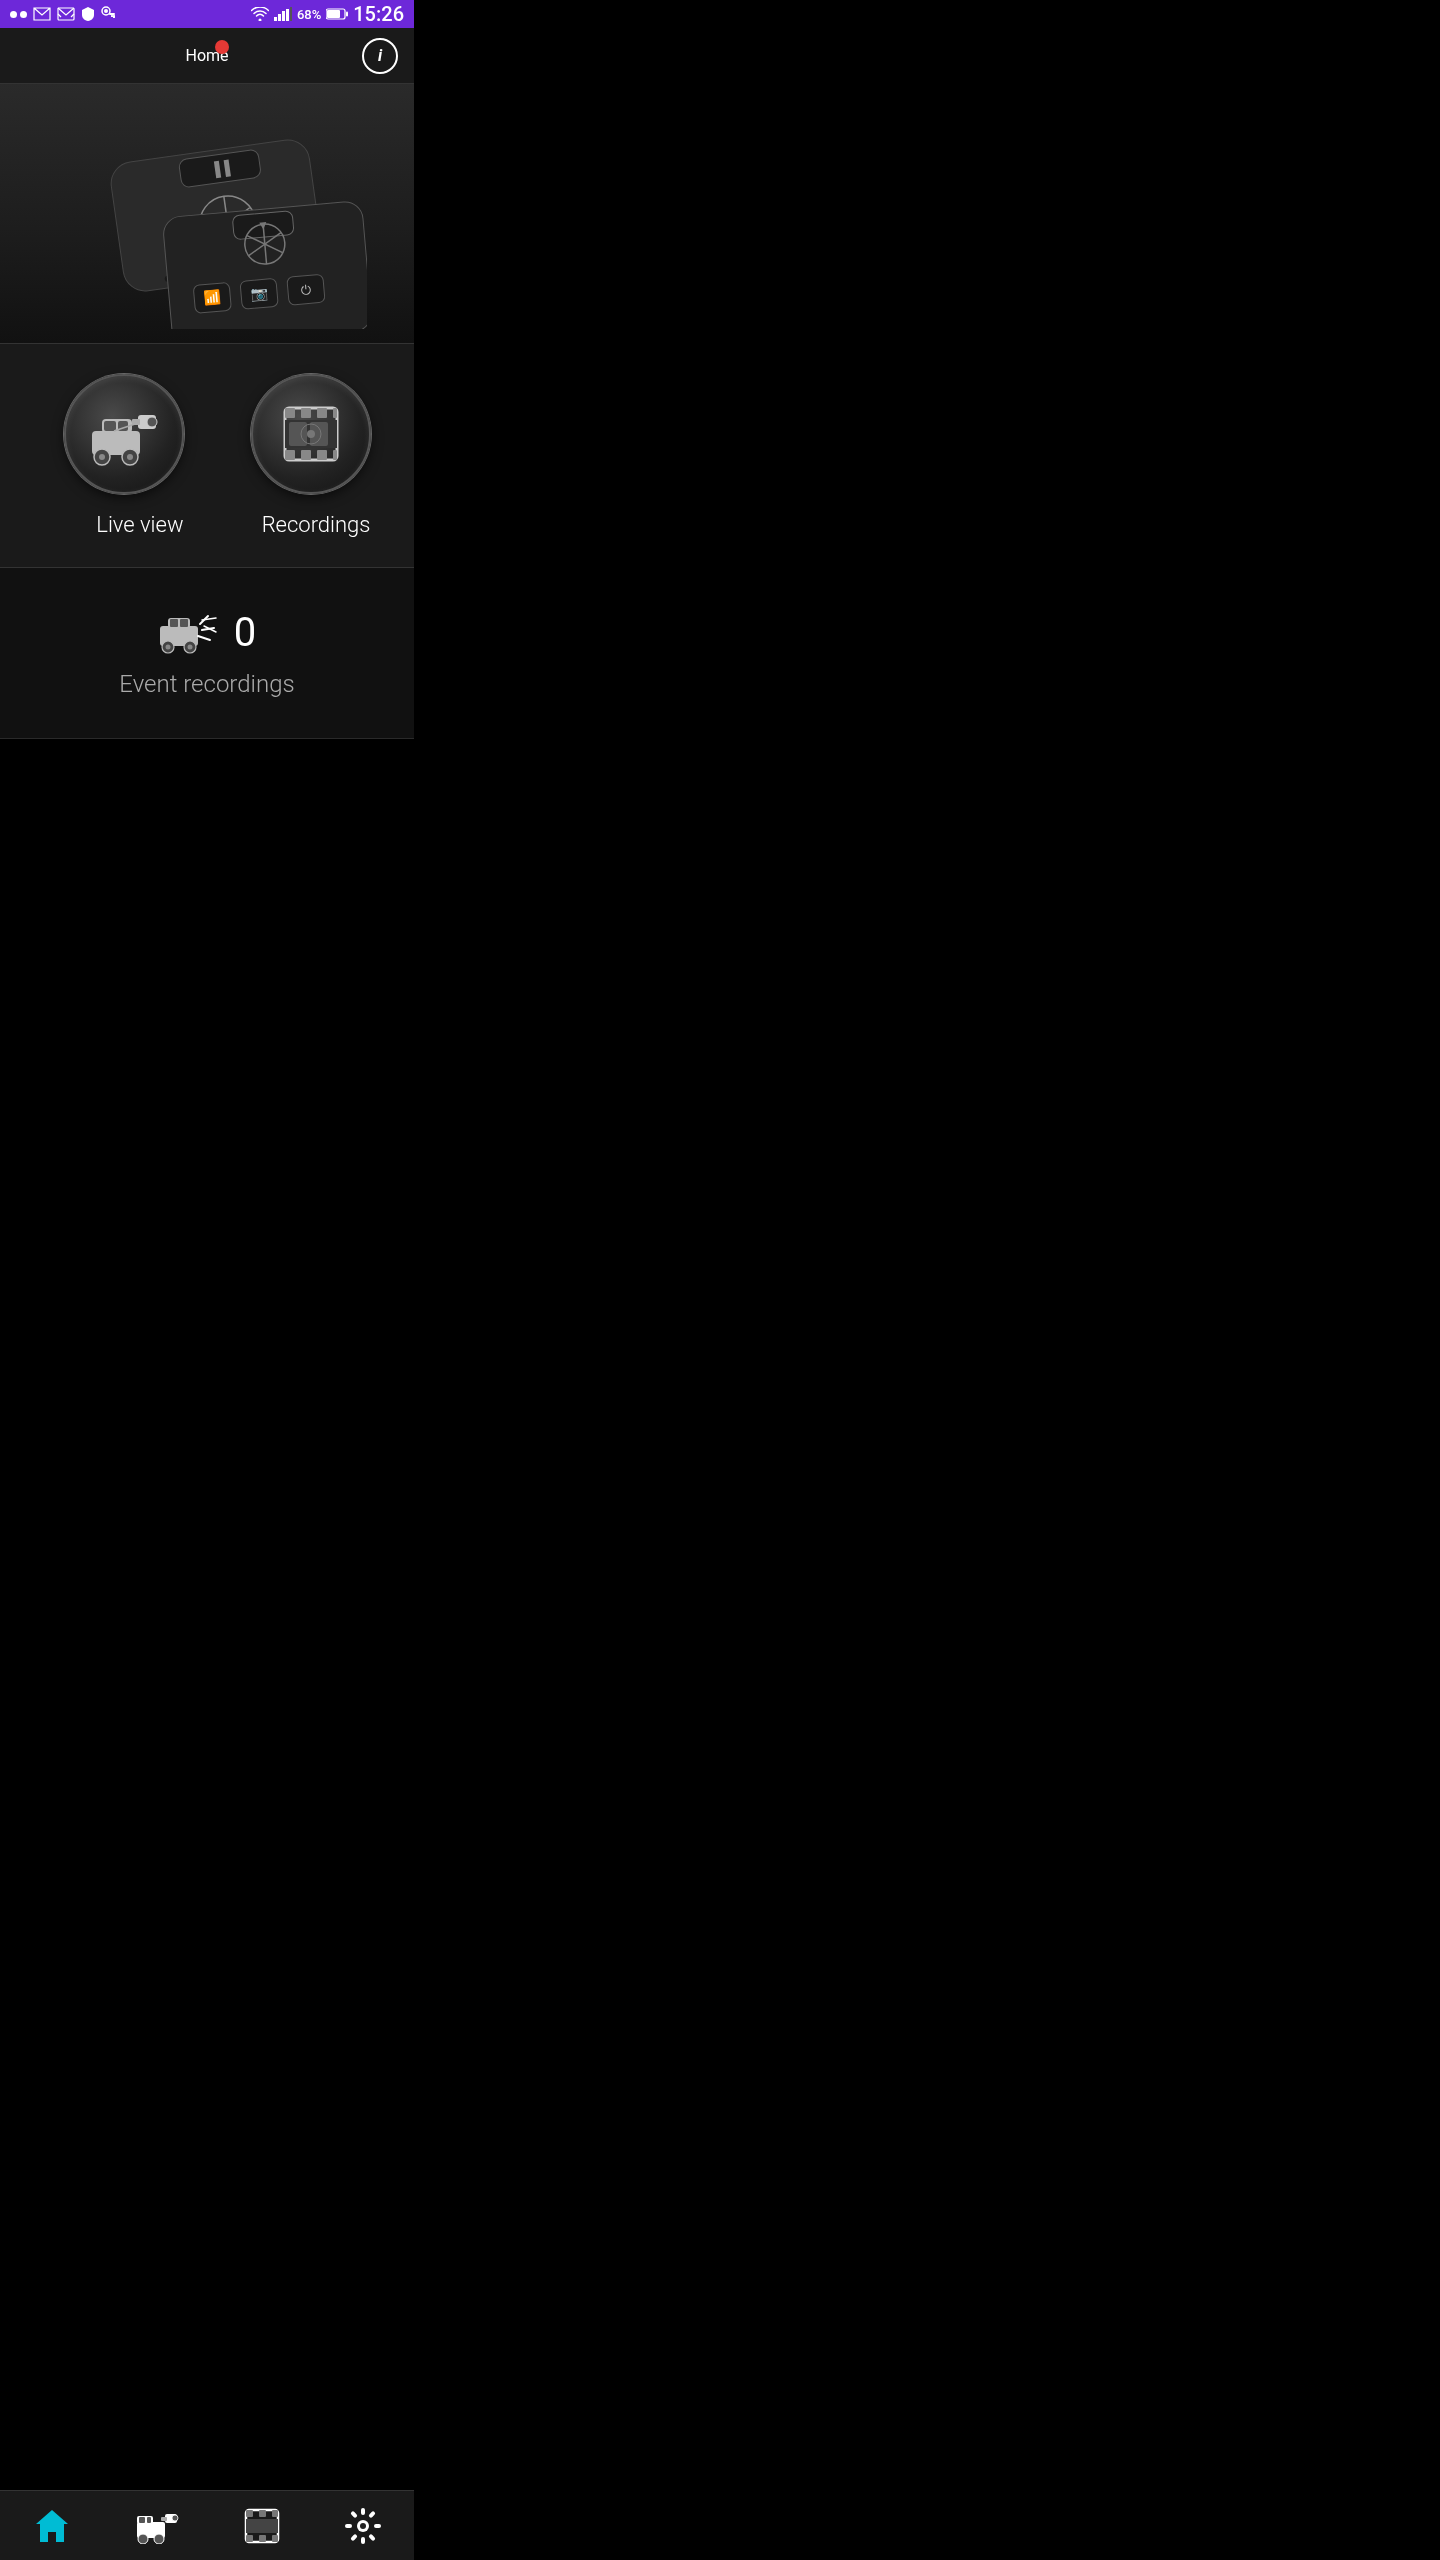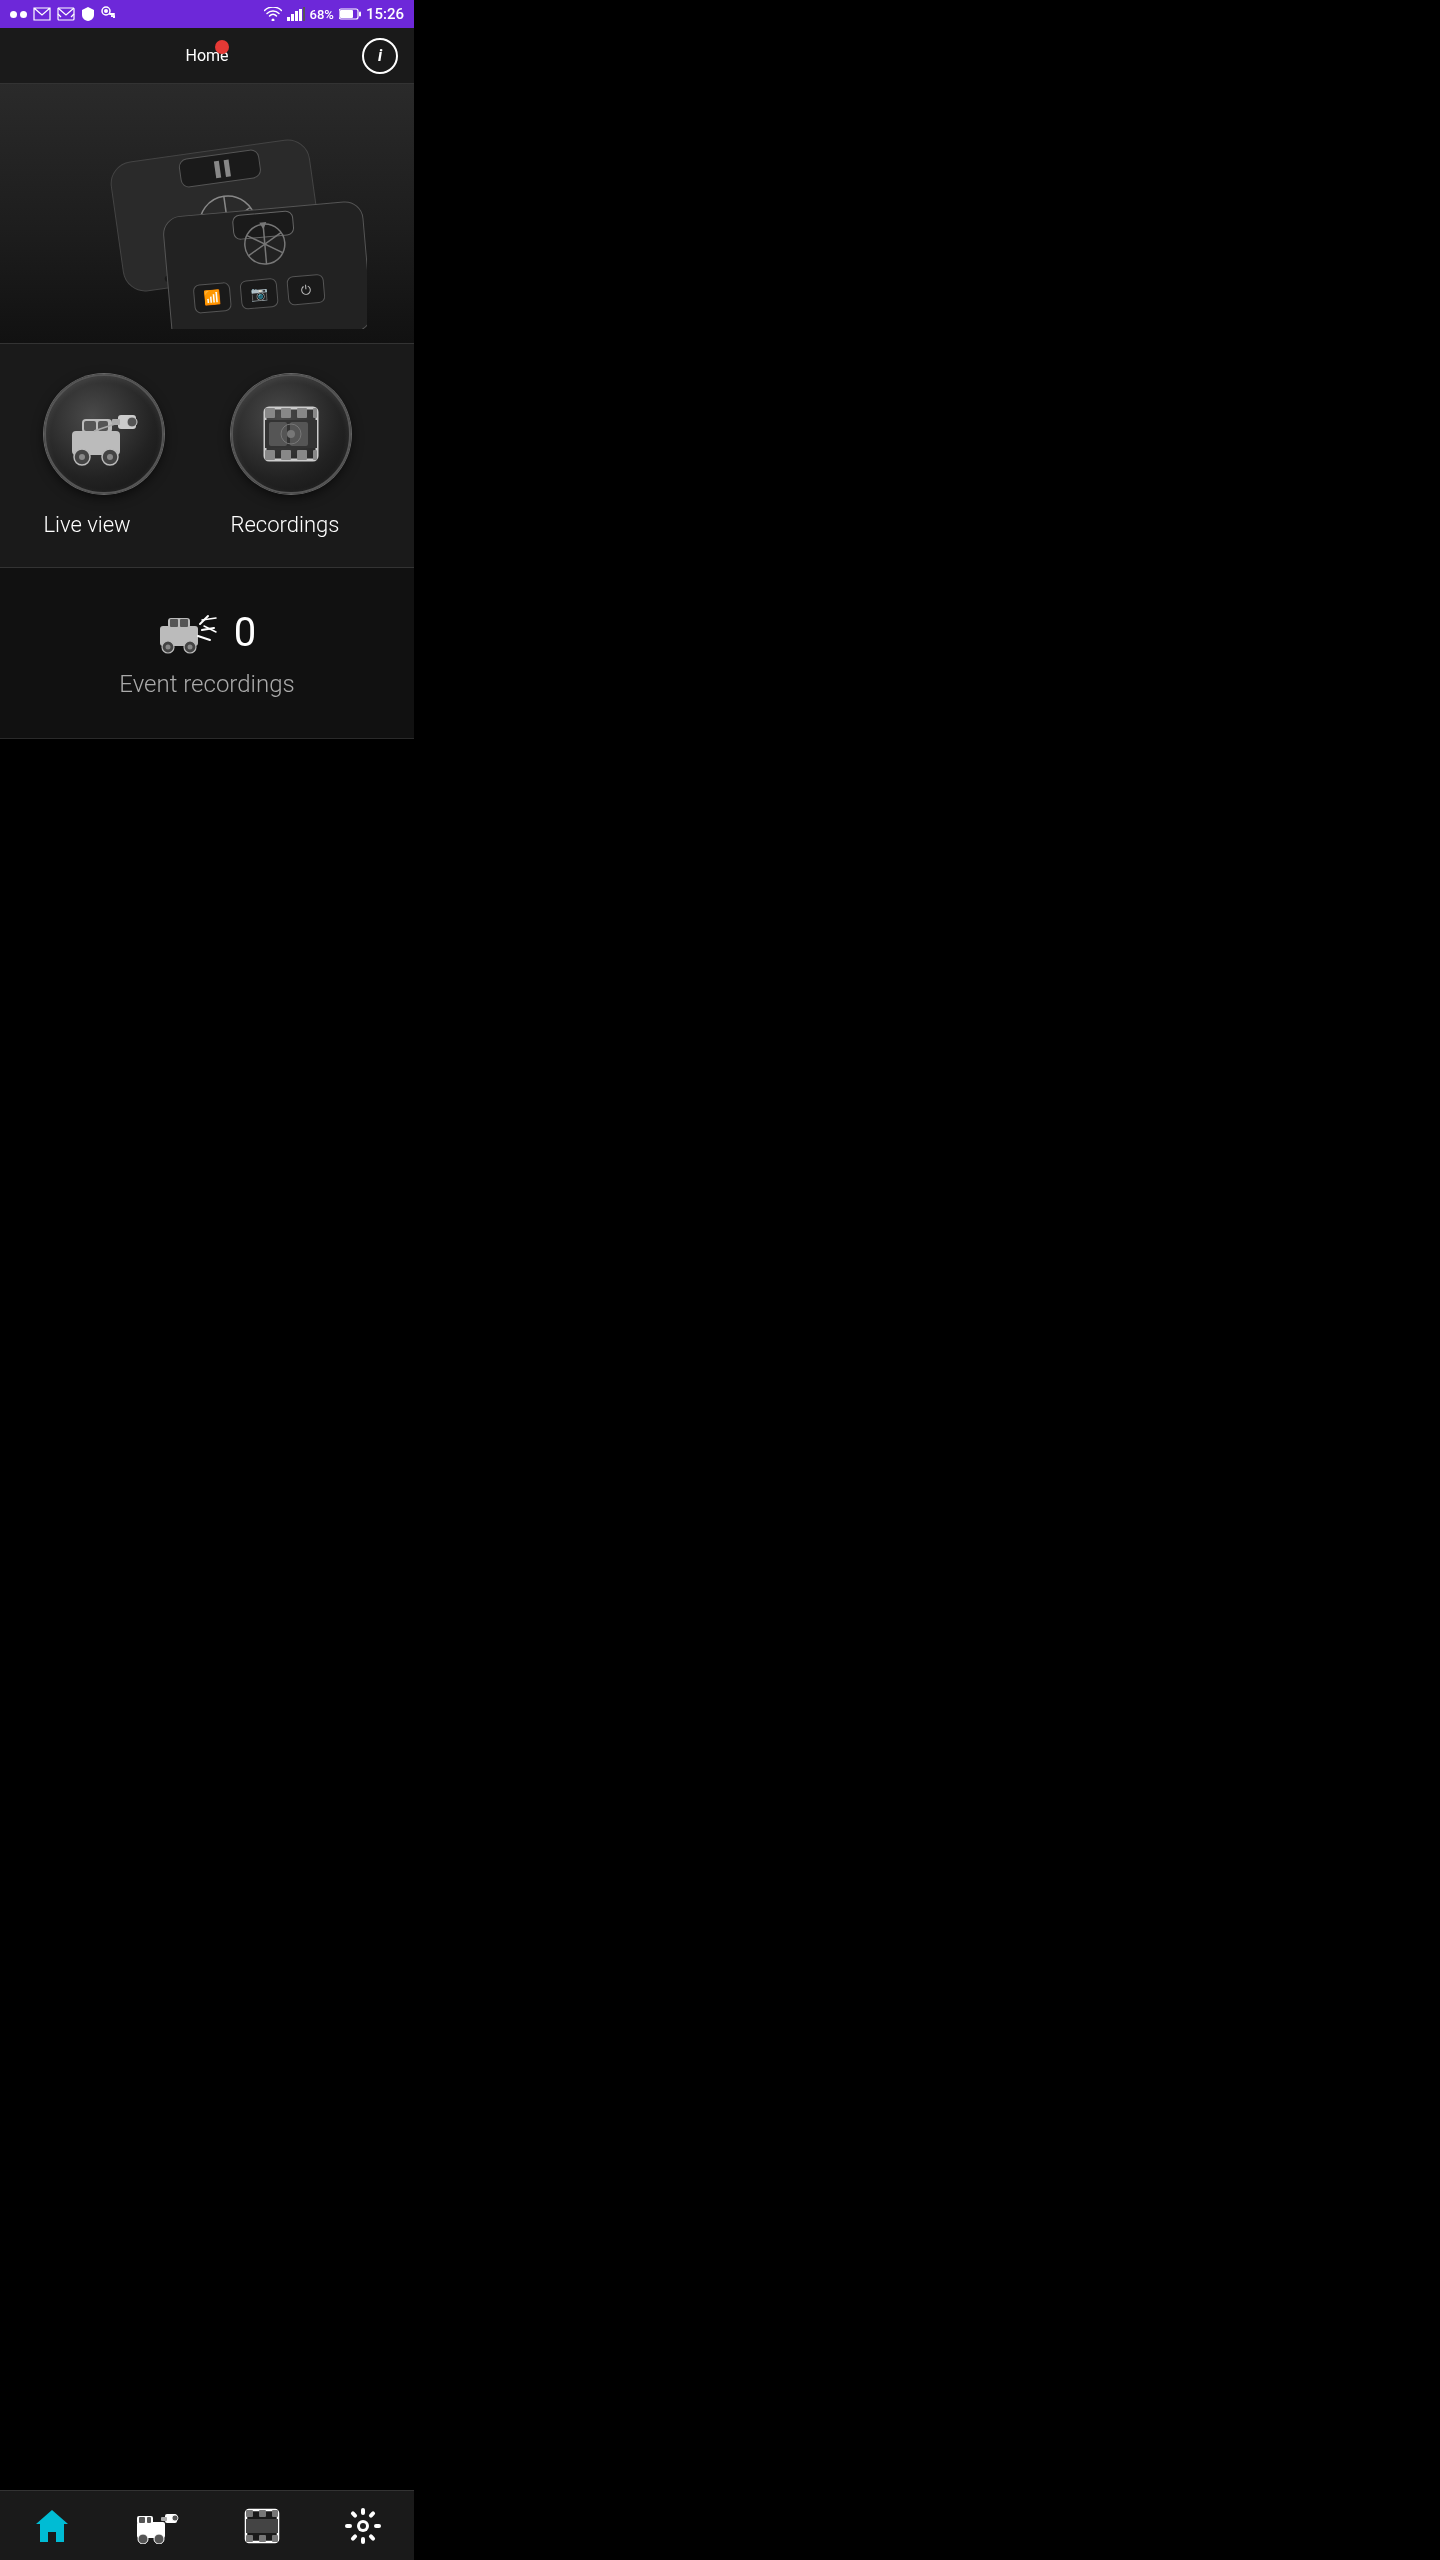--- a/index.html
+++ b/index.html
@@ -100,21 +100,21 @@
       padding: 30px 20px;
       display: flex;
       justify-content: space-around;
       align-items: center;
       border-bottom: 1px solid #333;
     }
 
     .action-item {
       display: flex;
       flex-direction: column;
-      align-items: flex-start;
+      align-items: flex-end;
       gap: 18px;
       cursor: pointer;
       min-width: 140px;
     }
 
     .action-circle {
       width: 120px;
       height: 120px;
       border-radius: 50%;
       background: radial-gradient(circle at 40% 35%, #4a4a4a, #222 60%, #111);
@@ -237,21 +237,21 @@
       <rect x="12" y="2" width="3" height="12"></rect>
       <rect x="16" y="0" width="2" height="14" fill="#555"></rect>
     </svg>
     <span>68%</span>
 
     <svg width="22" height="12" viewBox="0 0 22 12" fill="white">
       <rect x="0" y="1" width="19" height="10" rx="2" fill="none" stroke="white" stroke-width="1.2"></rect>
       <rect x="1" y="2" width="13" height="8" rx="1" fill="white"></rect>
       <rect x="20" y="3.5" width="2" height="5" rx="1" fill="white"></rect>
     </svg>
-    <span style="font-size:15px;font-weight:500;">15:26</span>
+    <span style="font-size:20px;font-weight:500;">15:26</span>
   </div>
 </div>
 
 <div class="app-header">
   <div class="header-red-dot"></div>
   <span class="header-title">Home</span>
   <div class="info-btn">
     <span style="font-style:italic;font-weight:bold;font-size:16px;">i</span>
   </div>
 </div>

